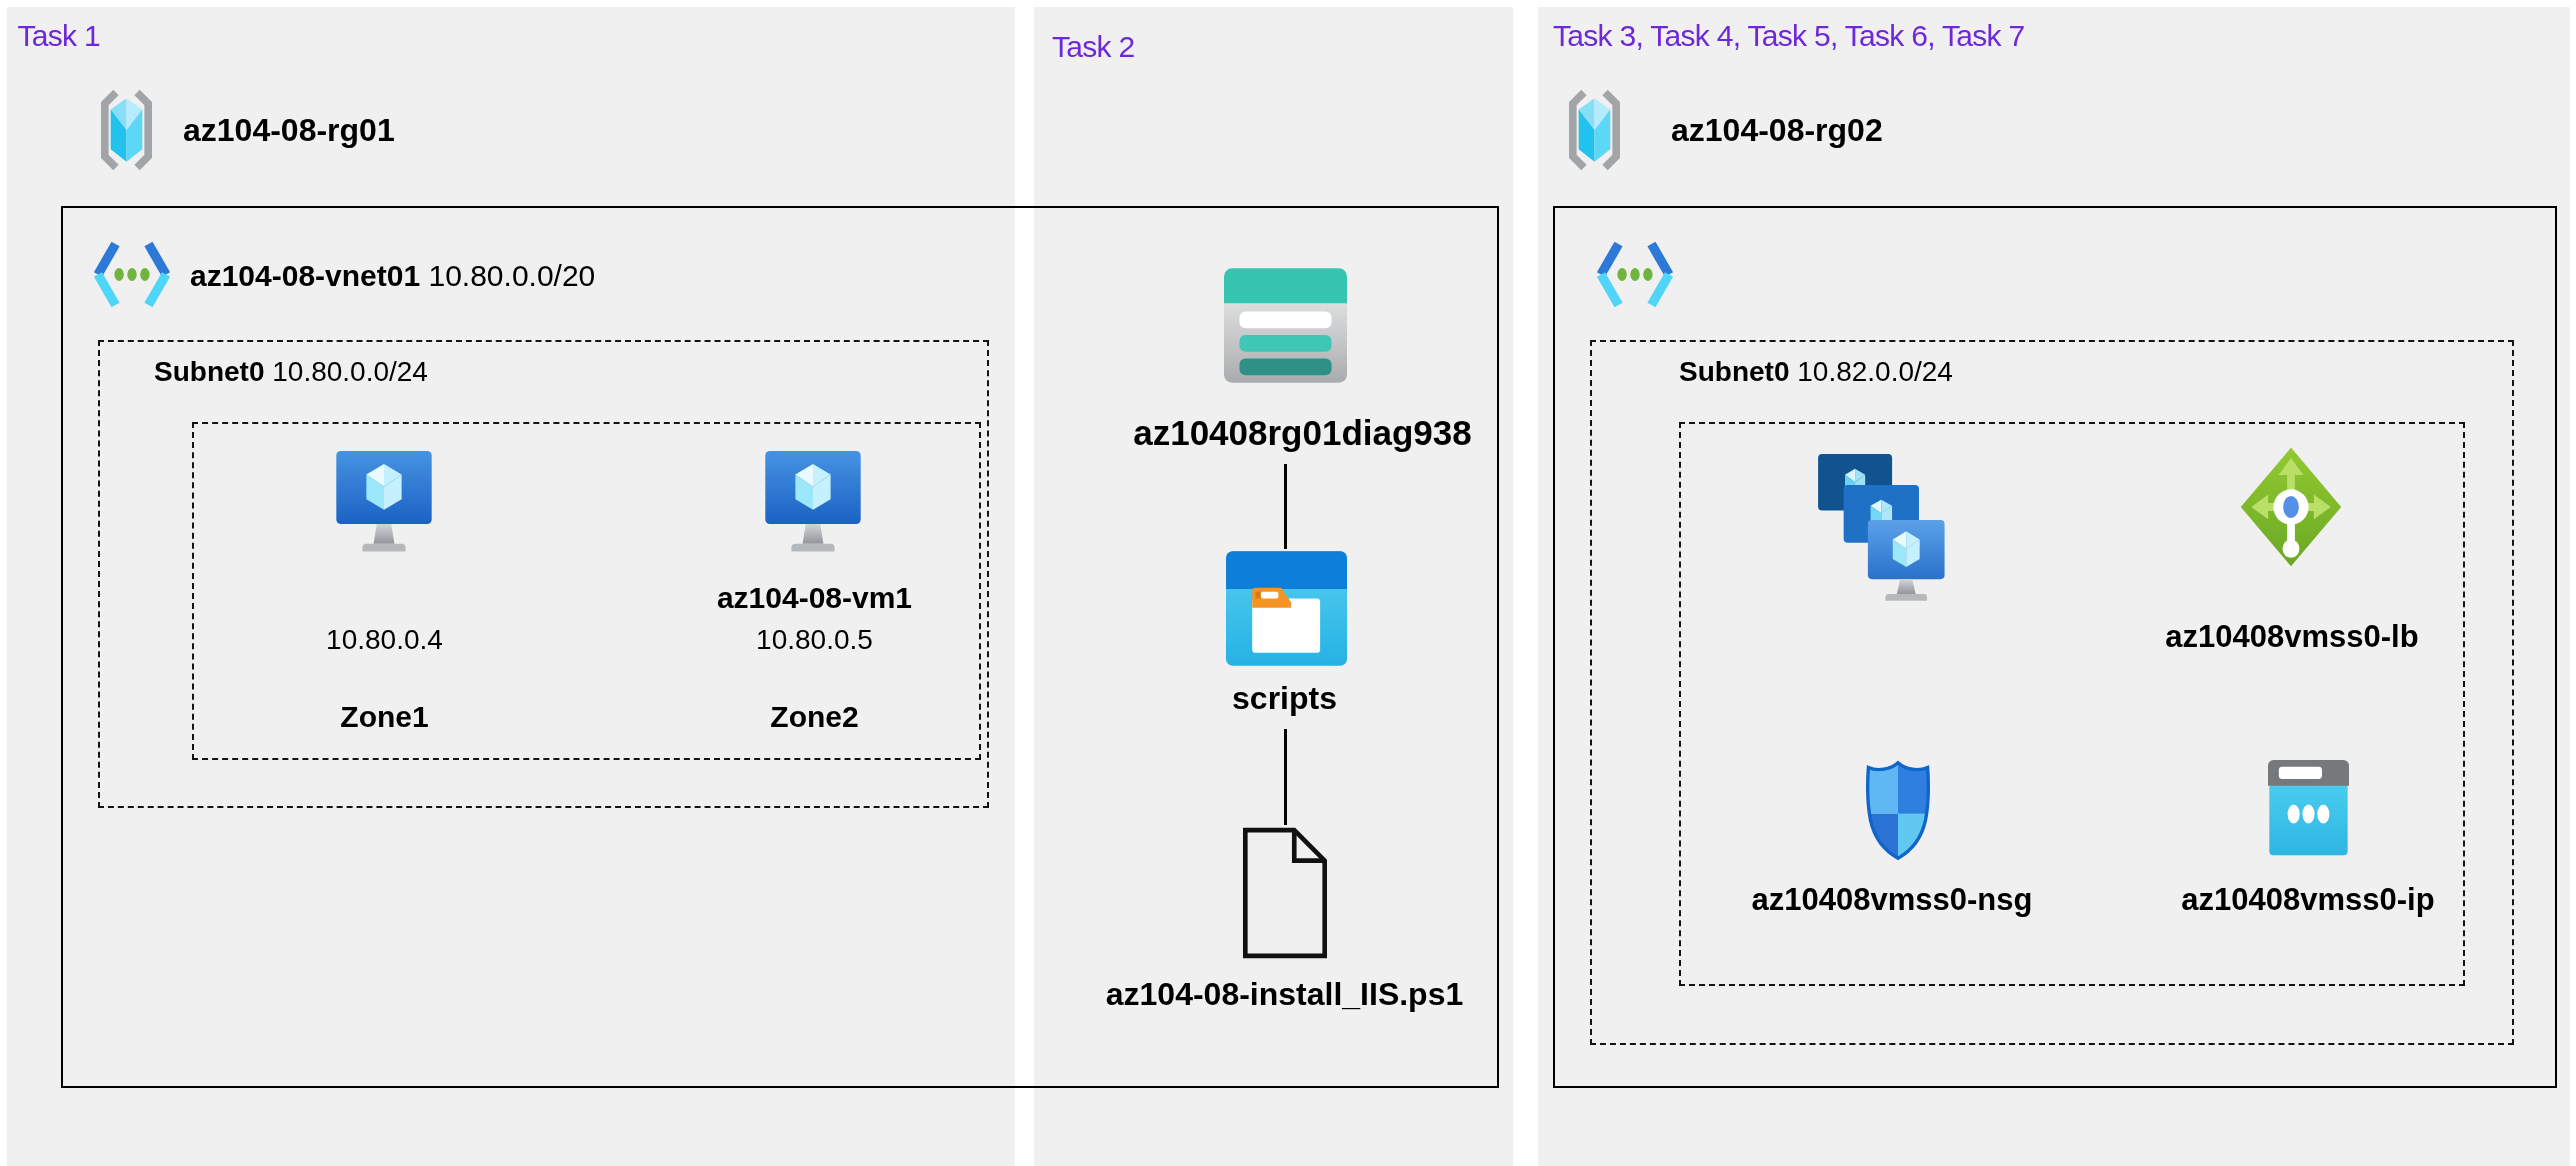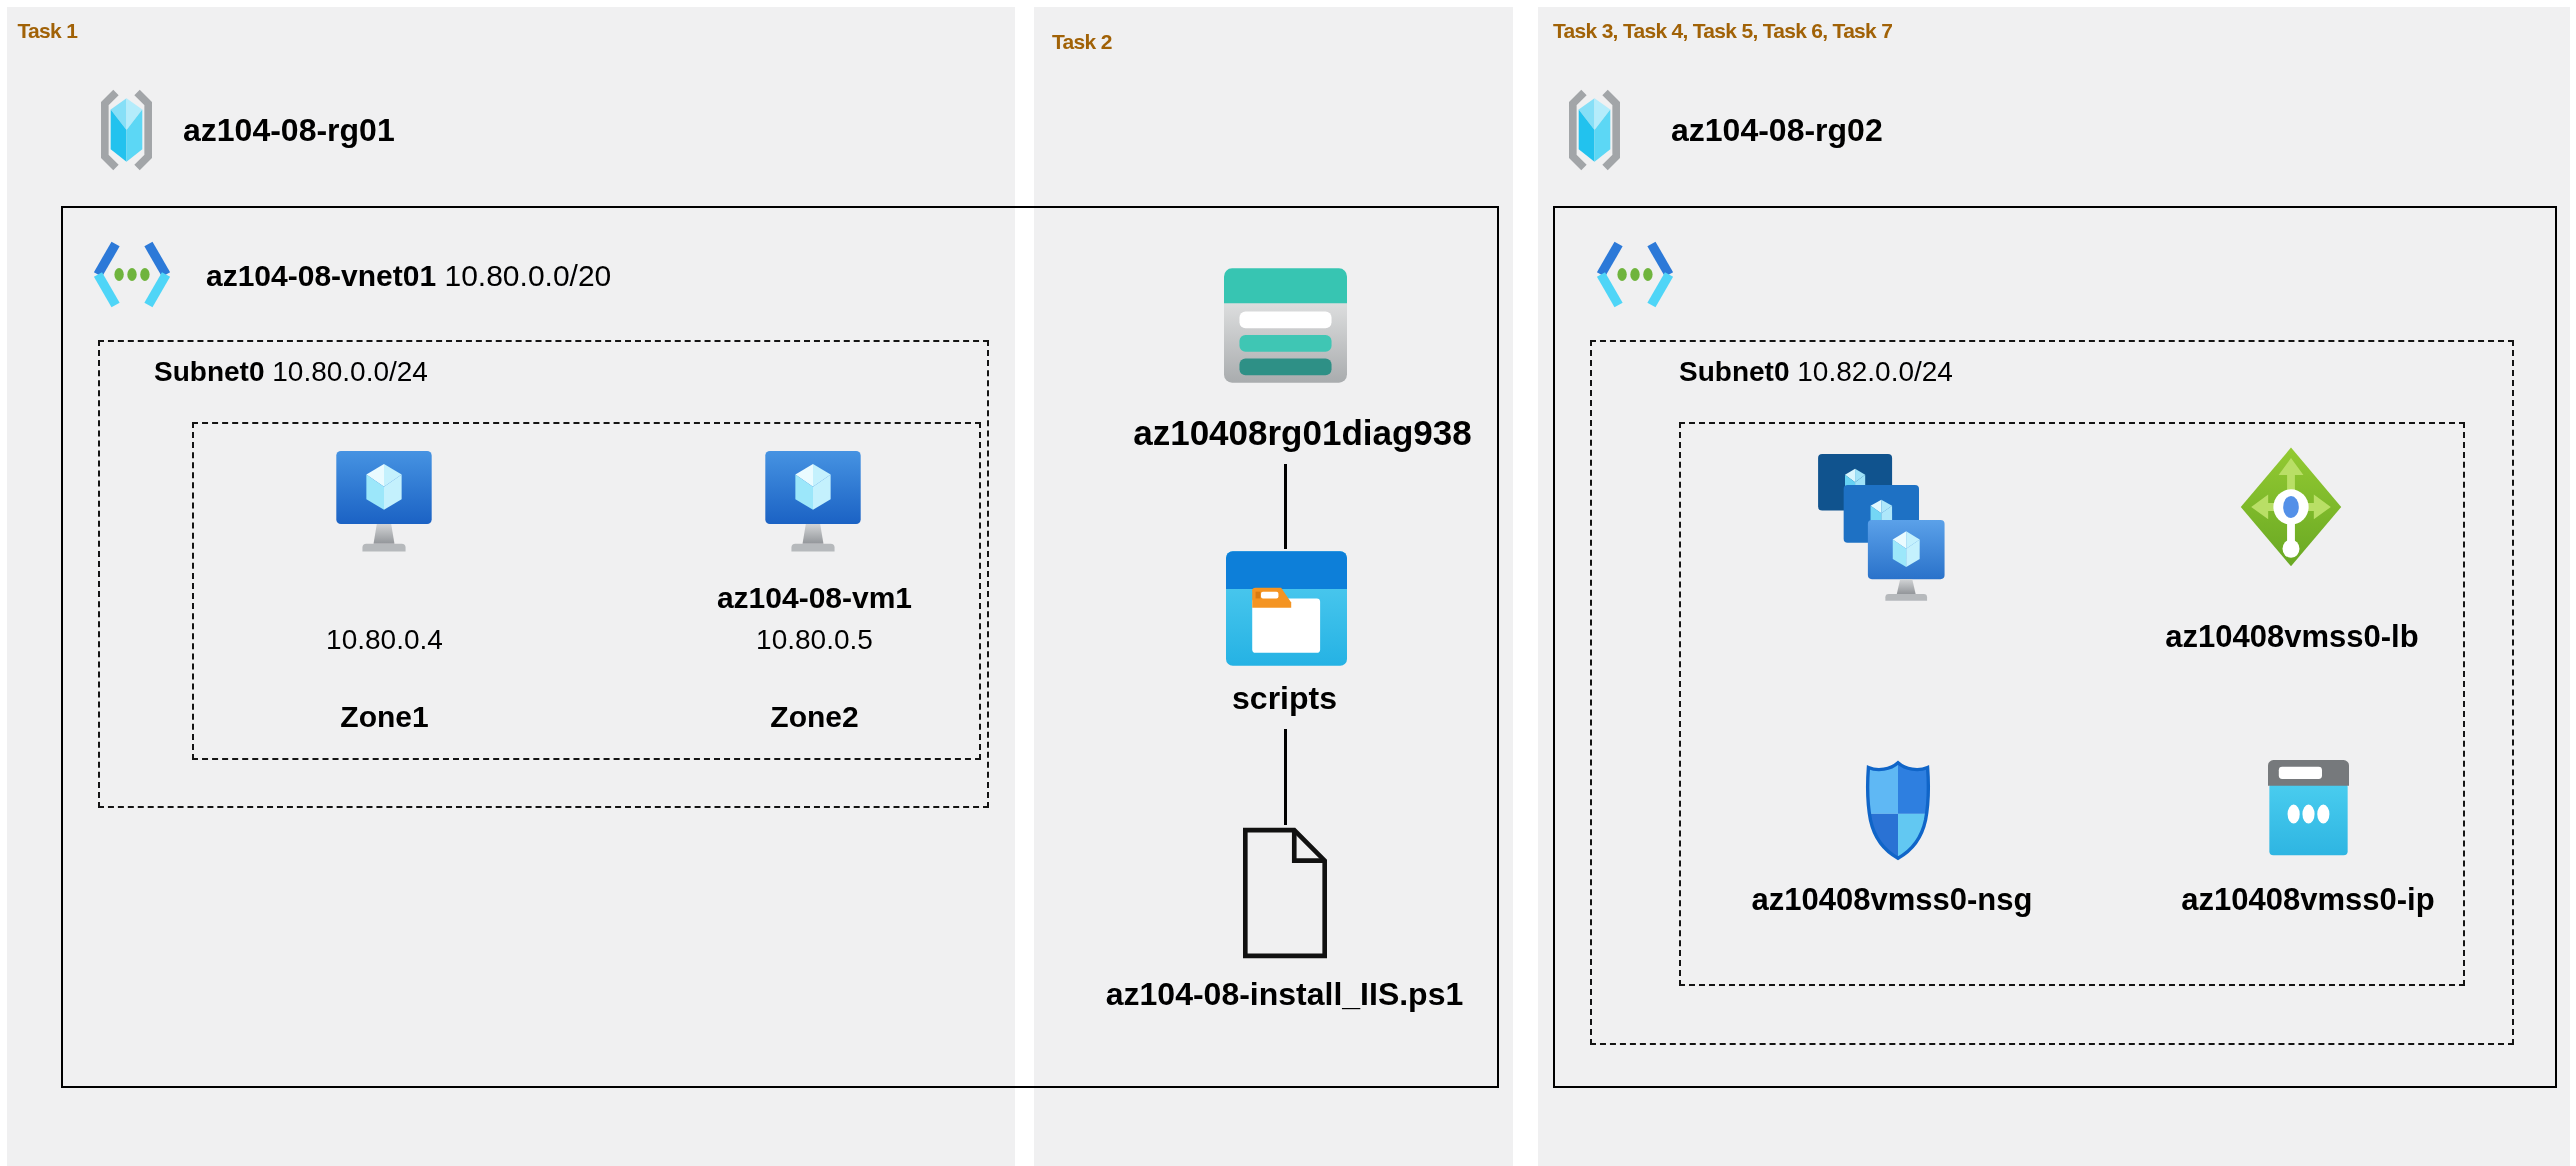--- a/index.html
+++ b/index.html
@@ -1,20 +1,20 @@
 <!DOCTYPE html>
 <html style="font-size:10.8px"><head>
 <meta charset="utf-8">
 <style>
   html,body{margin:0;padding:0;background:#ffffff;}
   .canvas{position:relative;width:2576px;height:1166px;background:#ffffff;
           font-family:"Liberation Sans",sans-serif;color:#000;overflow:hidden;}
   .abs{position:absolute;}
   .panel{position:absolute;background:#f0f0f1;}
-  .task-title{position:absolute;font-size:21px;font-weight:700;color:#a16207;letter-spacing:-0.7px;white-space:nowrap;}
+  .task-title{position:absolute;font-size:30px;font-weight:400;color:#6d28d9;letter-spacing:-0.7px;white-space:nowrap;}
   .solid-box{position:absolute;border:2.7px solid #000;background:transparent;}
   .dashed-box{position:absolute;border:2px dashed #141414;background:transparent;}
   .lbl{position:absolute;white-space:nowrap;}
   .b{font-weight:700;}
   .rg-label{font-size:32px;font-weight:700;}
   .vnet-label{font-size:30px;}
   .subnet-label{font-size:28px;}
   .center{text-align:center;}
   .vm-name{font-size:30px;font-weight:700;}
   .vm-ip{font-size:28px;}
@@ -89,21 +89,21 @@
     <svg viewBox="0 0 150 120" width="88" height="71">
       <path d="M47,8 L17,60" stroke="#2c79d8" stroke-width="16" fill="none"></path>
       <path d="M17,60 L47,112" stroke="#4fd5f7" stroke-width="16" fill="none"></path>
       <path d="M103,8 L133,60" stroke="#2c79d8" stroke-width="16" fill="none"></path>
       <path d="M133,60 L103,112" stroke="#4fd5f7" stroke-width="16" fill="none"></path>
       <ellipse cx="53" cy="60" rx="8" ry="11" fill="#6fb43d"></ellipse>
       <ellipse cx="75" cy="60" rx="8" ry="11" fill="#6fb43d"></ellipse>
       <ellipse cx="97" cy="60" rx="8" ry="11" fill="#6fb43d"></ellipse>
     </svg>
   </div>
-  <div class="lbl vnet-label" style="left:190px;top:259px;margin-left:16px;">
+  <div class="lbl vnet-label" style="left:190px;top:259px;">
     <span class="b">az104-08-vnet01 </span>
     <span>10.80.0.0/20</span>
   </div>
 
   <div class="dashed-box" style="left:98px;top:340px;width:887px;height:464px;"></div>
   <div class="lbl subnet-label" style="left:154px;top:356px;">
     <span class="b">Subnet0</span>
     <span>10.80.0.0/24</span>
   </div>
 

